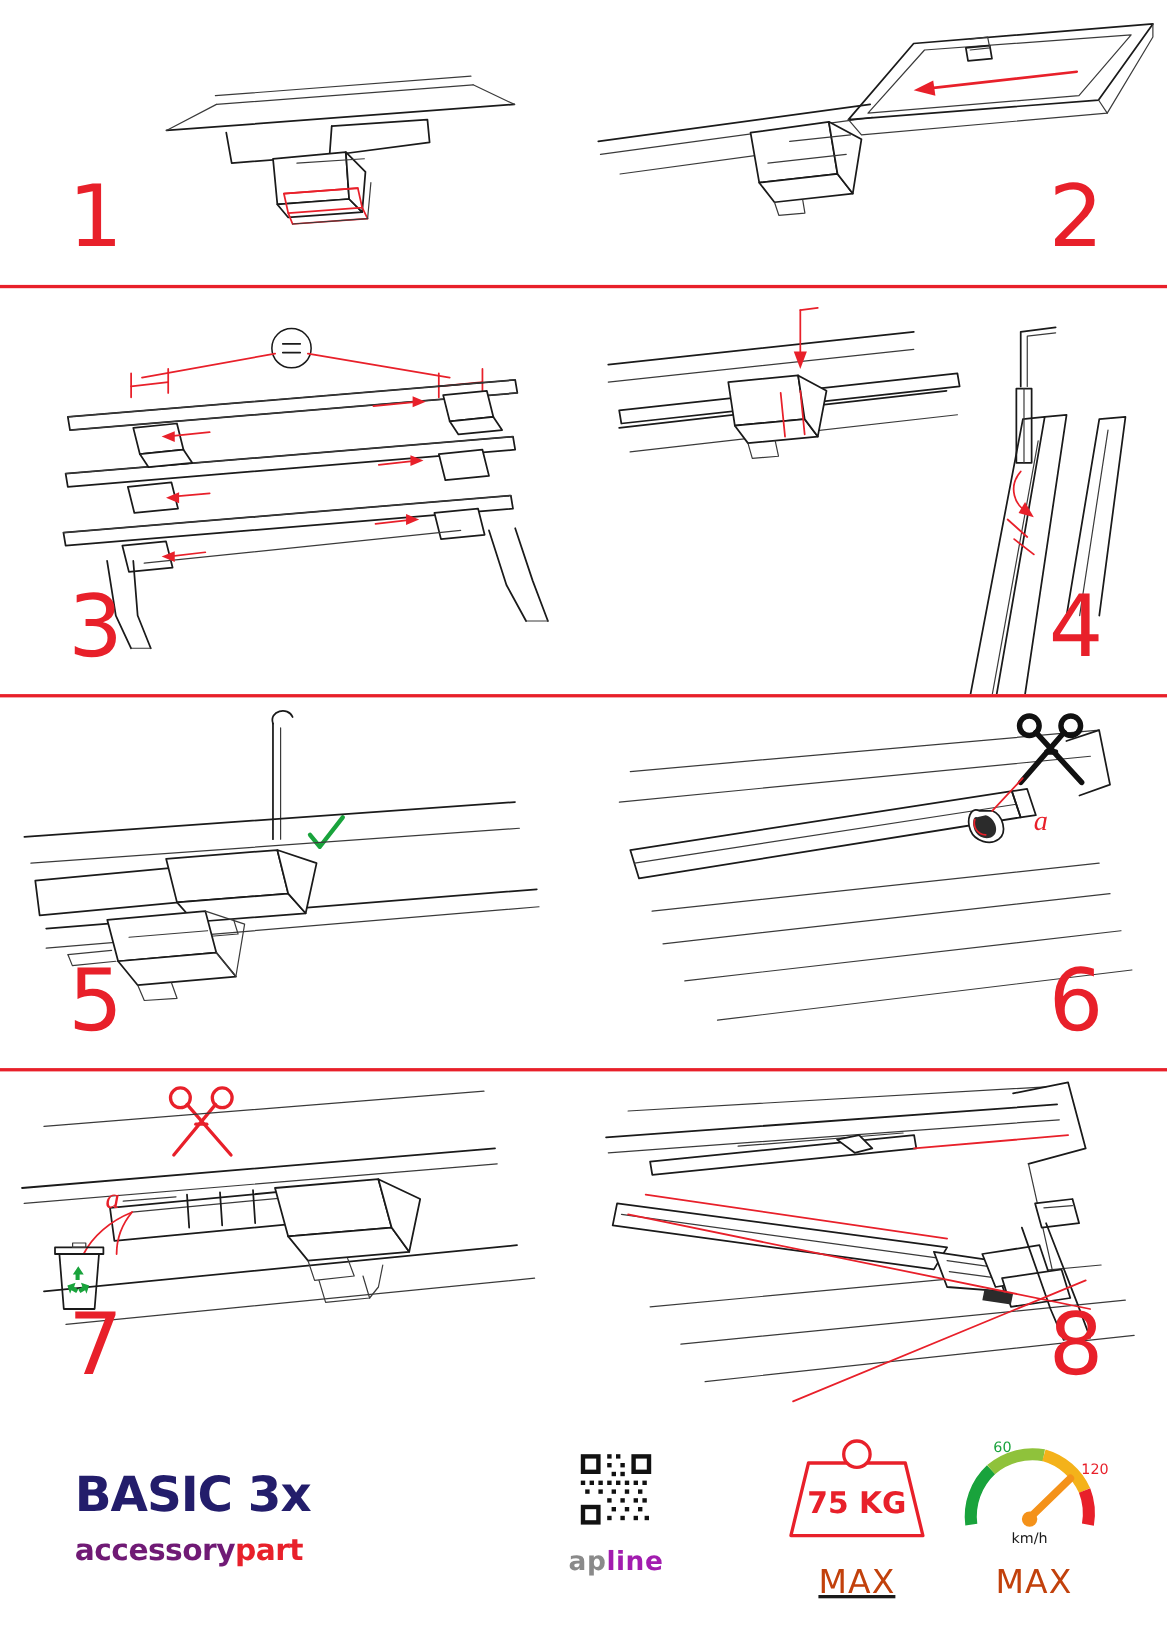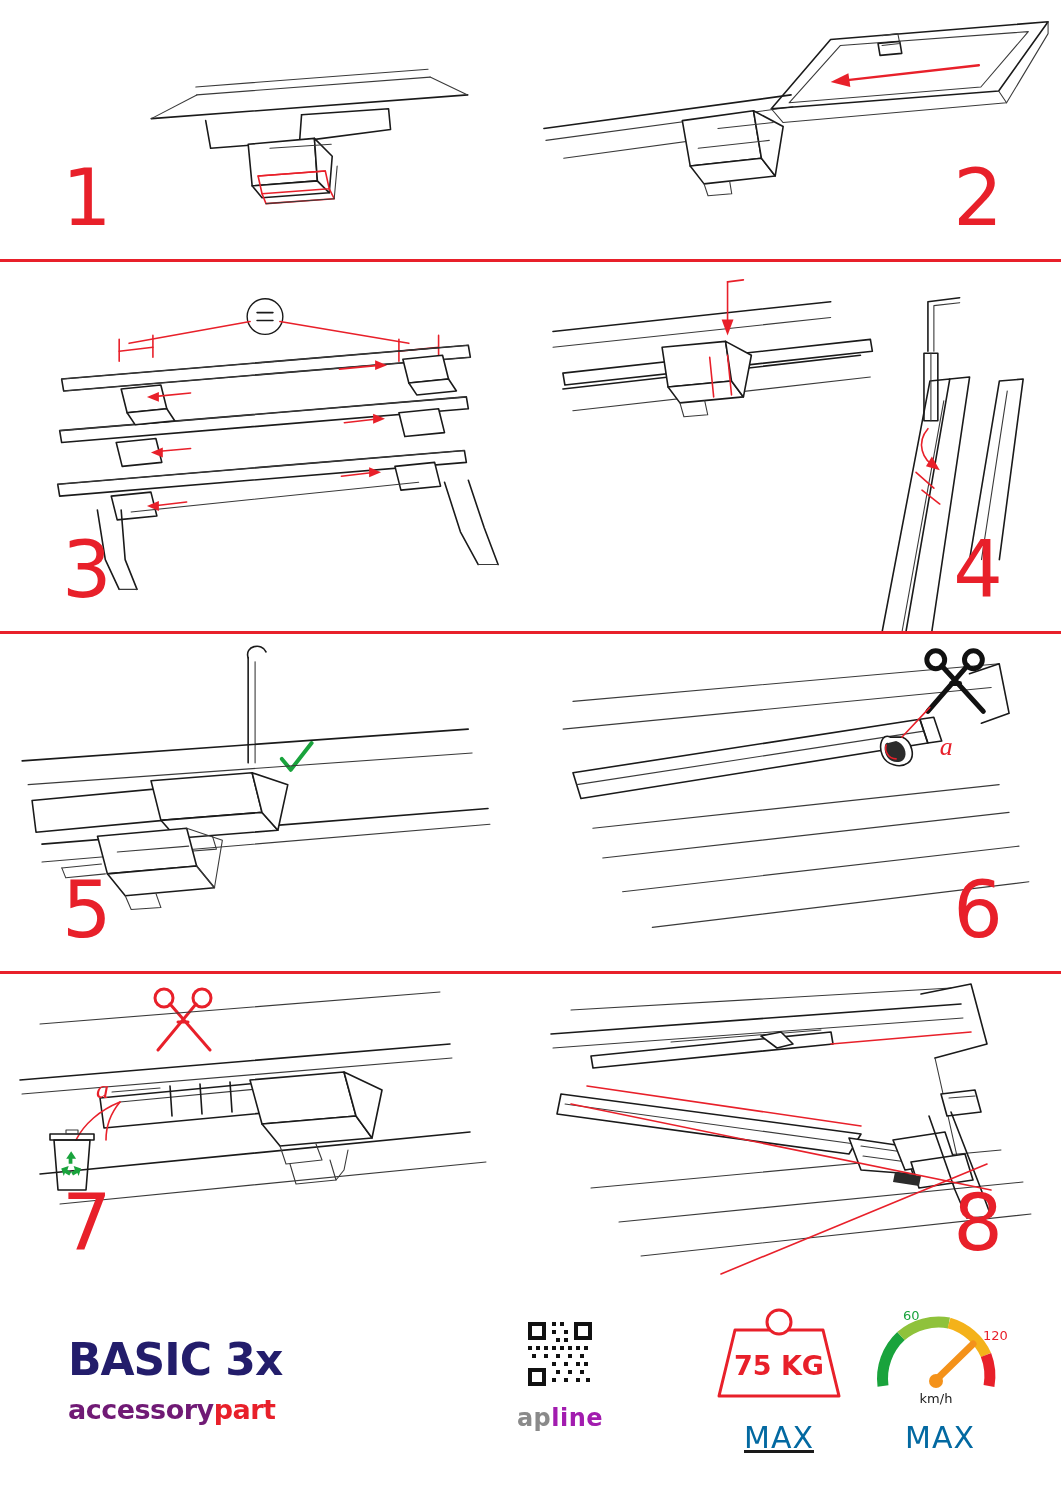--- a/index.html
+++ b/index.html
@@ -142,21 +142,21 @@
 
   .maxbox {
     position: absolute;
     text-align: center;
   }
   .maxbox .cap {
     font-family: "DejaVu Sans", sans-serif;
     font-weight: 400;
     font-size: 30px;
     letter-spacing: 1px;
-    color: #0369a1;
+    color: #c2410c;
     margin-top: 6px;
   }
   .weight { left: 684px; top: 16px; width: 190px; text-decoration: underline; }
   .speed  { left: 845px; top: 16px; width: 190px; }
 </style>
 </head>
 <body>
 
 <div class="sheet">
 

